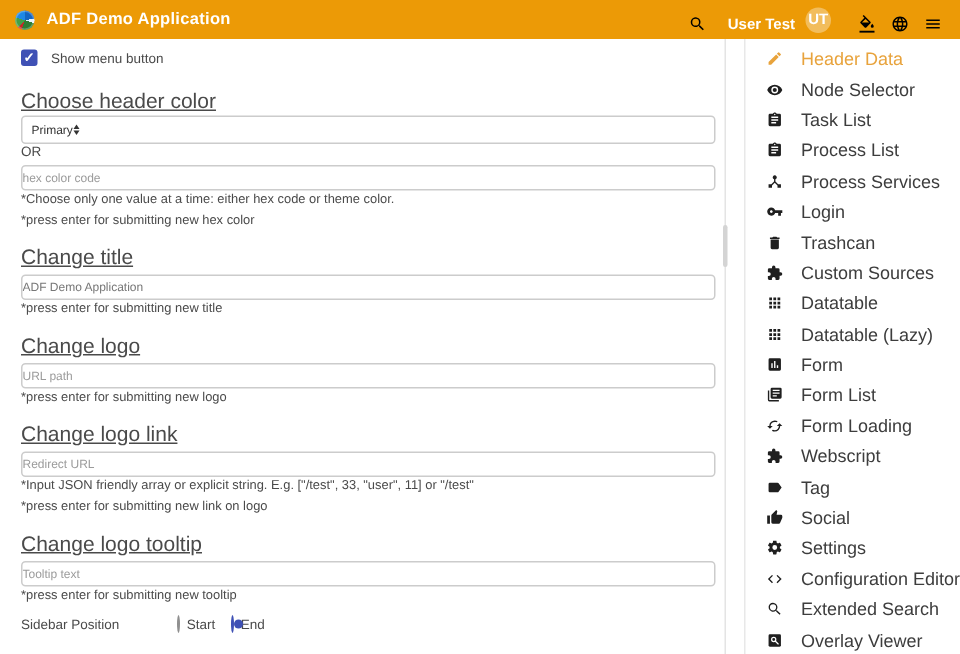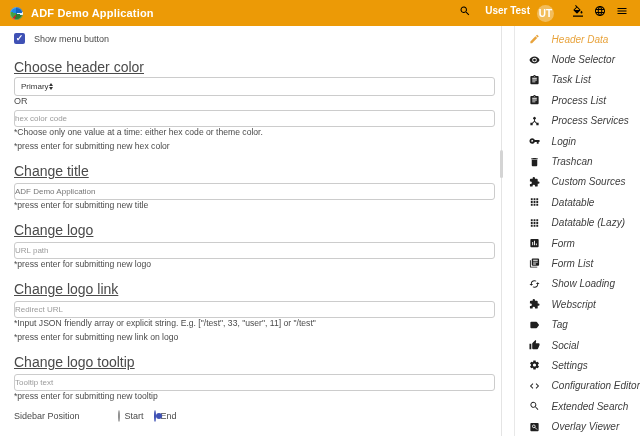--- a/index.html
+++ b/index.html
@@ -7,21 +7,21 @@
        font-family:"Liberation Sans",sans-serif;background:#fff;
        -webkit-font-smoothing:antialiased;}
   
   .topbar{height:26px;background:#EC9A06;display:flex;align-items:center;
           padding:0 12px 0 10px;box-sizing:border-box;}
   .logo{width:13px;height:13px;border-radius:50%;flex:0 0 auto;
         background:conic-gradient(#1565c0 0 22%,#e8f2fb 22% 30%,#2e7d32 30% 55%,
                    #c62828 55% 62%,#43a047 62% 80%,#1e88e5 80% 100%);
         box-shadow:inset 0 0 0 1px rgba(255,255,255,.25);}
   .app-title{color:#fff;font-size:11px;font-weight:700;margin-left:8px;letter-spacing:.2px;}
-  .topbar-right{margin-left:auto;display:flex;align-items:flex-start;}
+  .topbar-right{margin-left:auto;display:flex;align-items:flex-end;}
   .icon-btn{display:flex;align-items:center;justify-content:center;margin-left:10px;}
   .icon-btn svg{width:12px;height:12px;fill:#fff;}
   .user-name{color:#fff;font-size:10px;font-weight:600;margin-left:14px;}
   .avatar{width:17px;height:17px;border-radius:50%;background:rgba(255,255,255,.35);
           color:#fff;font-size:10px;font-weight:700;display:flex;align-items:center;
           justify-content:center;margin-left:7px;}
   .gap{width:8px;}
   
   .main{display:flex;height:410px;position:relative;}
   .content{width:531px;box-sizing:border-box;padding:5px 19px 0 14px;position:relative;}
@@ -55,21 +55,21 @@
   .radio{width:9px;height:9px;border:1.5px solid #8f8f8f;border-radius:50%;
          margin:0 5px 0 10px;position:relative;flex:0 0 auto;}
   .radio.checked{border-color:#3F51B5;}
   .radio.checked::after{content:"";position:absolute;left:1.5px;top:1.5px;width:6px;height:6px;
          border-radius:50%;background:#3F51B5;}
   
   .s-item{height:20.4px;display:flex;align-items:center;padding-left:14px;}
   .s-icon{width:11px;height:11px;margin-right:12px;color:#1f1f1f;flex:0 0 auto;
           display:flex;align-items:center;}
   .s-icon svg{width:11px;height:11px;fill:currentColor;}
-  .s-label{font-size:10px;color:#3d3d3d;white-space:nowrap;font-style:italic;}
+  .s-label{font-size:12px;color:#3d3d3d;white-space:nowrap;}
   .s-item.active .s-icon,.s-item.active .s-label{color:#E8A33C;}
 </style>
 </head>
 <body>
 
 <div class="app">
 
   <div class="topbar">
     <div class="logo"></div>
     <div class="app-title">ADF Demo Application</div>
@@ -245,21 +245,21 @@
             </svg>
           </span>
           <span class="s-label">Form List</span>
         </div>
         <div class="s-item">
           <span class="s-icon">
             <svg viewBox="0 0 24 24" style="width:12px;height:12px;fill:currentColor;display:block">
               <path d="M19 8l-4 4h3a6 6 0 0 1-6 6 5.9 5.9 0 0 1-2.8-.7l-1.46 1.46A7.93 7.93 0 0 0 12 20a8 8 0 0 0 8-8h3l-4-4zM6 12a6 6 0 0 1 6-6c1 0 1.95.25 2.8.7l1.46-1.46A7.93 7.93 0 0 0 12 4a8 8 0 0 0-8 8H1l4 4 4-4H6z"></path>
             </svg>
           </span>
-          <span class="s-label">Show Loading</span>
+          <span class="s-label">Form Loading</span>
         </div>
         <div class="s-item">
           <span class="s-icon">
             <svg viewBox="0 0 24 24" style="width:12px;height:12px;fill:currentColor;display:block">
               <path d="M20.5 11H19V7a2 2 0 0 0-2-2h-4V3.5a2.5 2.5 0 0 0-5 0V5H4a2 2 0 0 0-2 2v3.8h1.5a2.7 2.7 0 0 1 0 5.4H2V20a2 2 0 0 0 2 2h3.8v-1.5a2.7 2.7 0 0 1 5.4 0V22H17a2 2 0 0 0 2-2v-4h1.5a2.5 2.5 0 0 0 0-5z"></path>
             </svg>
           </span>
           <span class="s-label">Webscript</span>
         </div>
         <div class="s-item">

